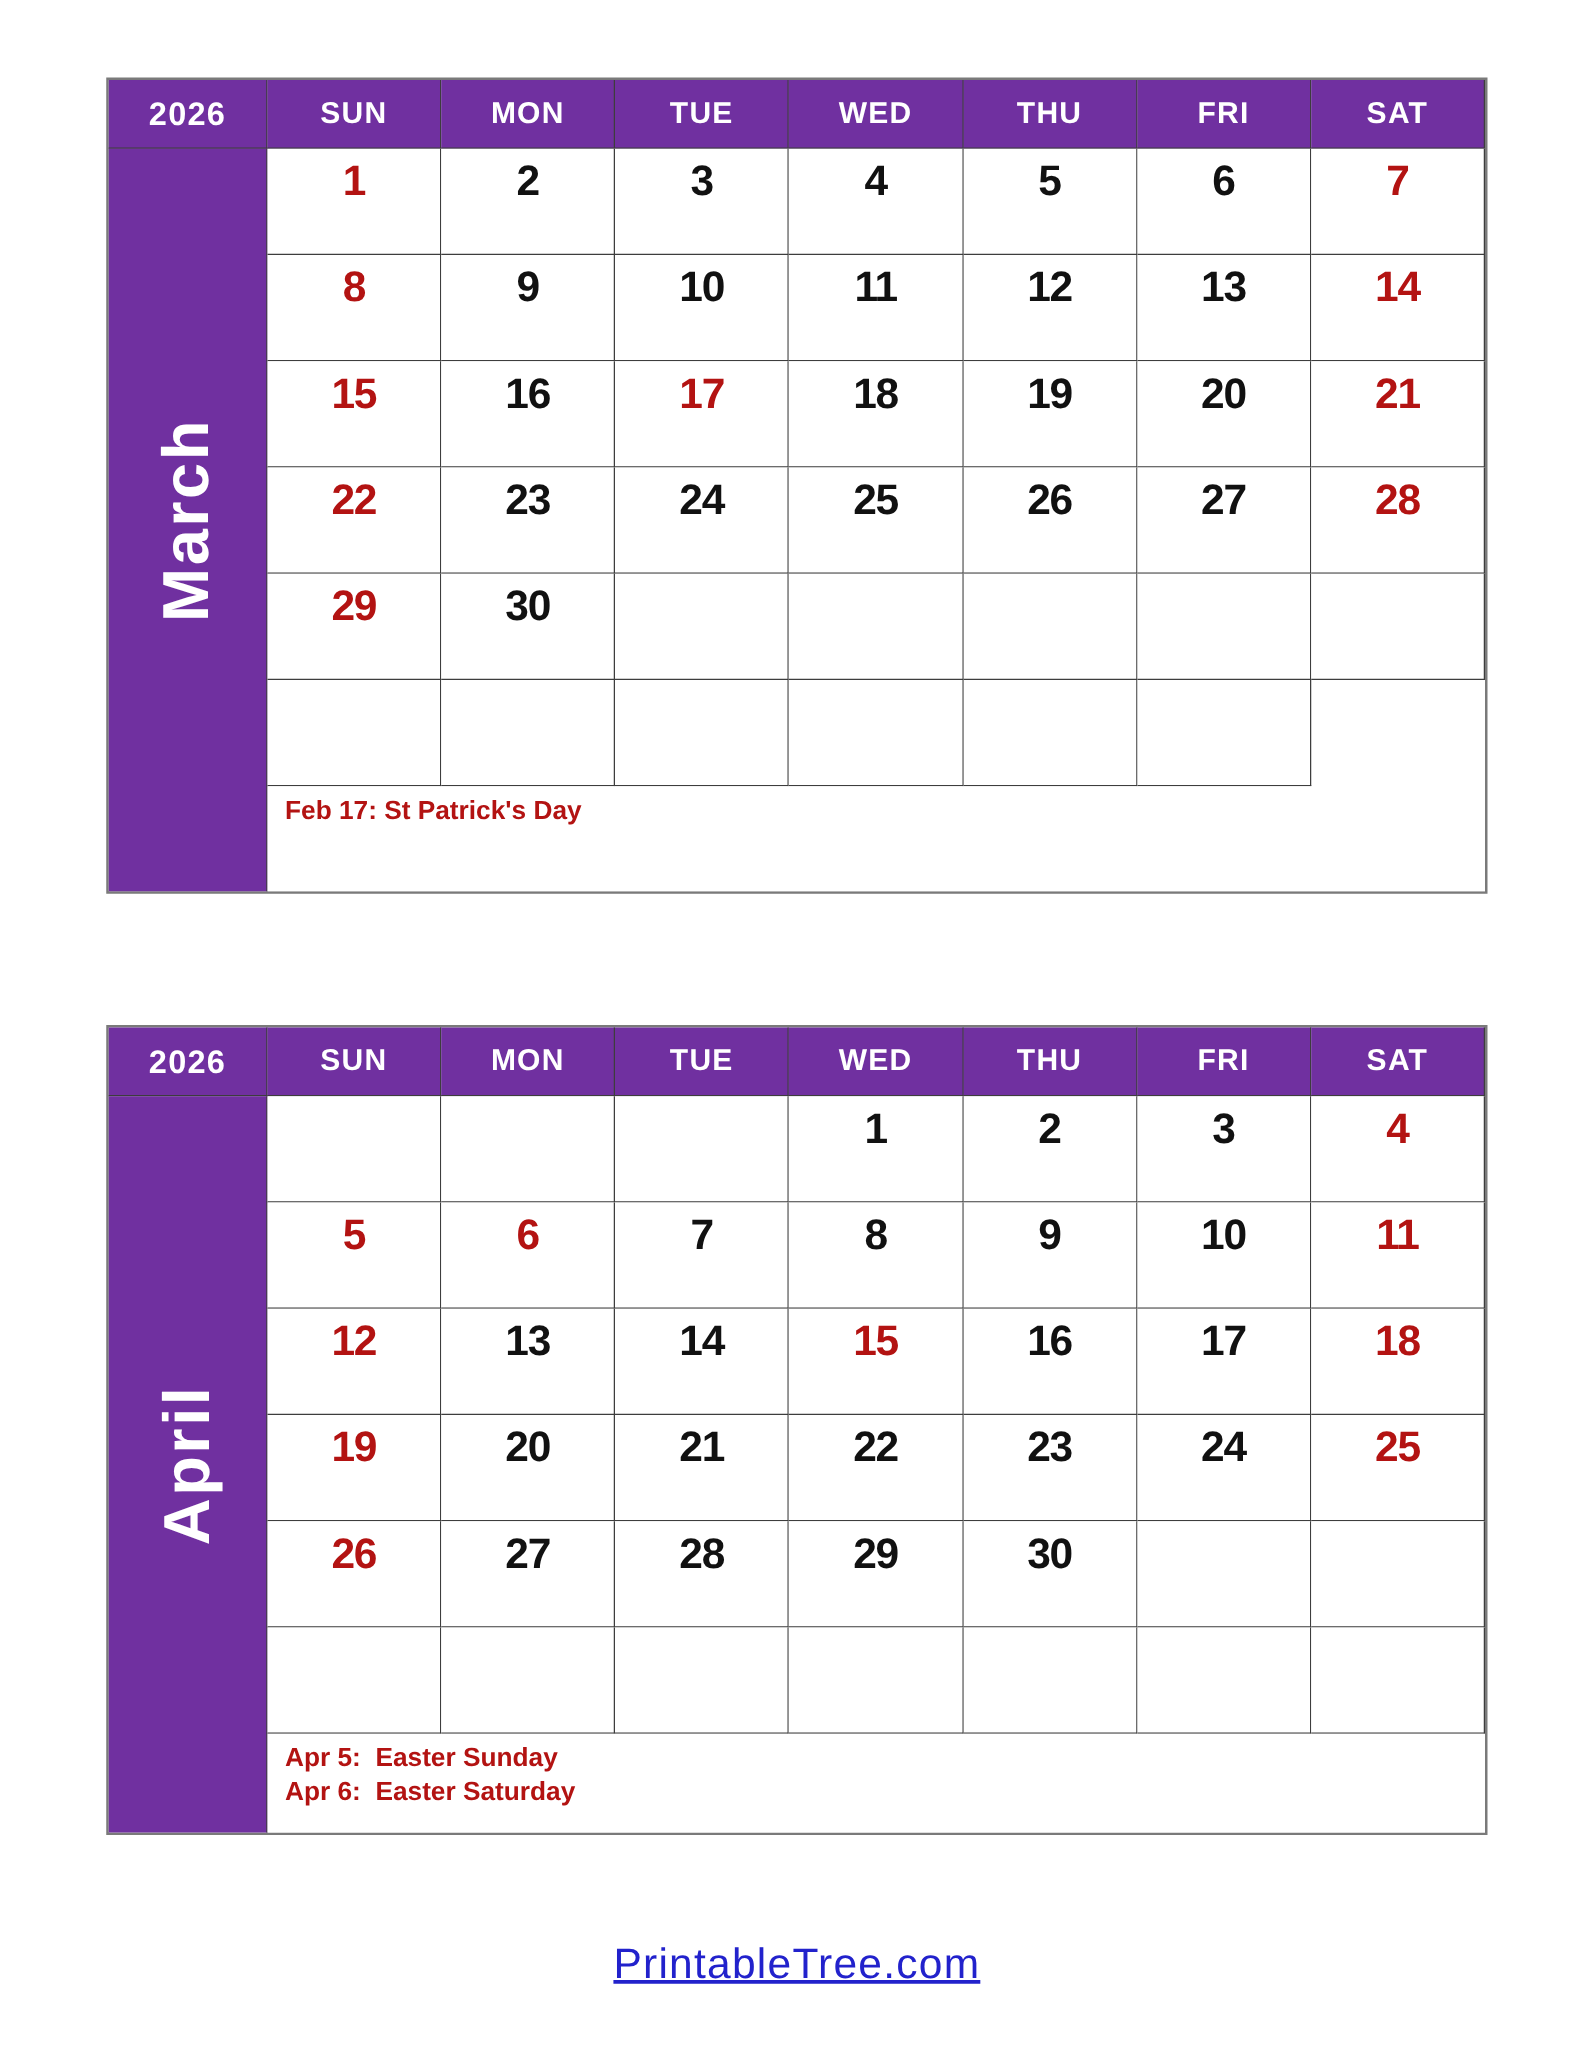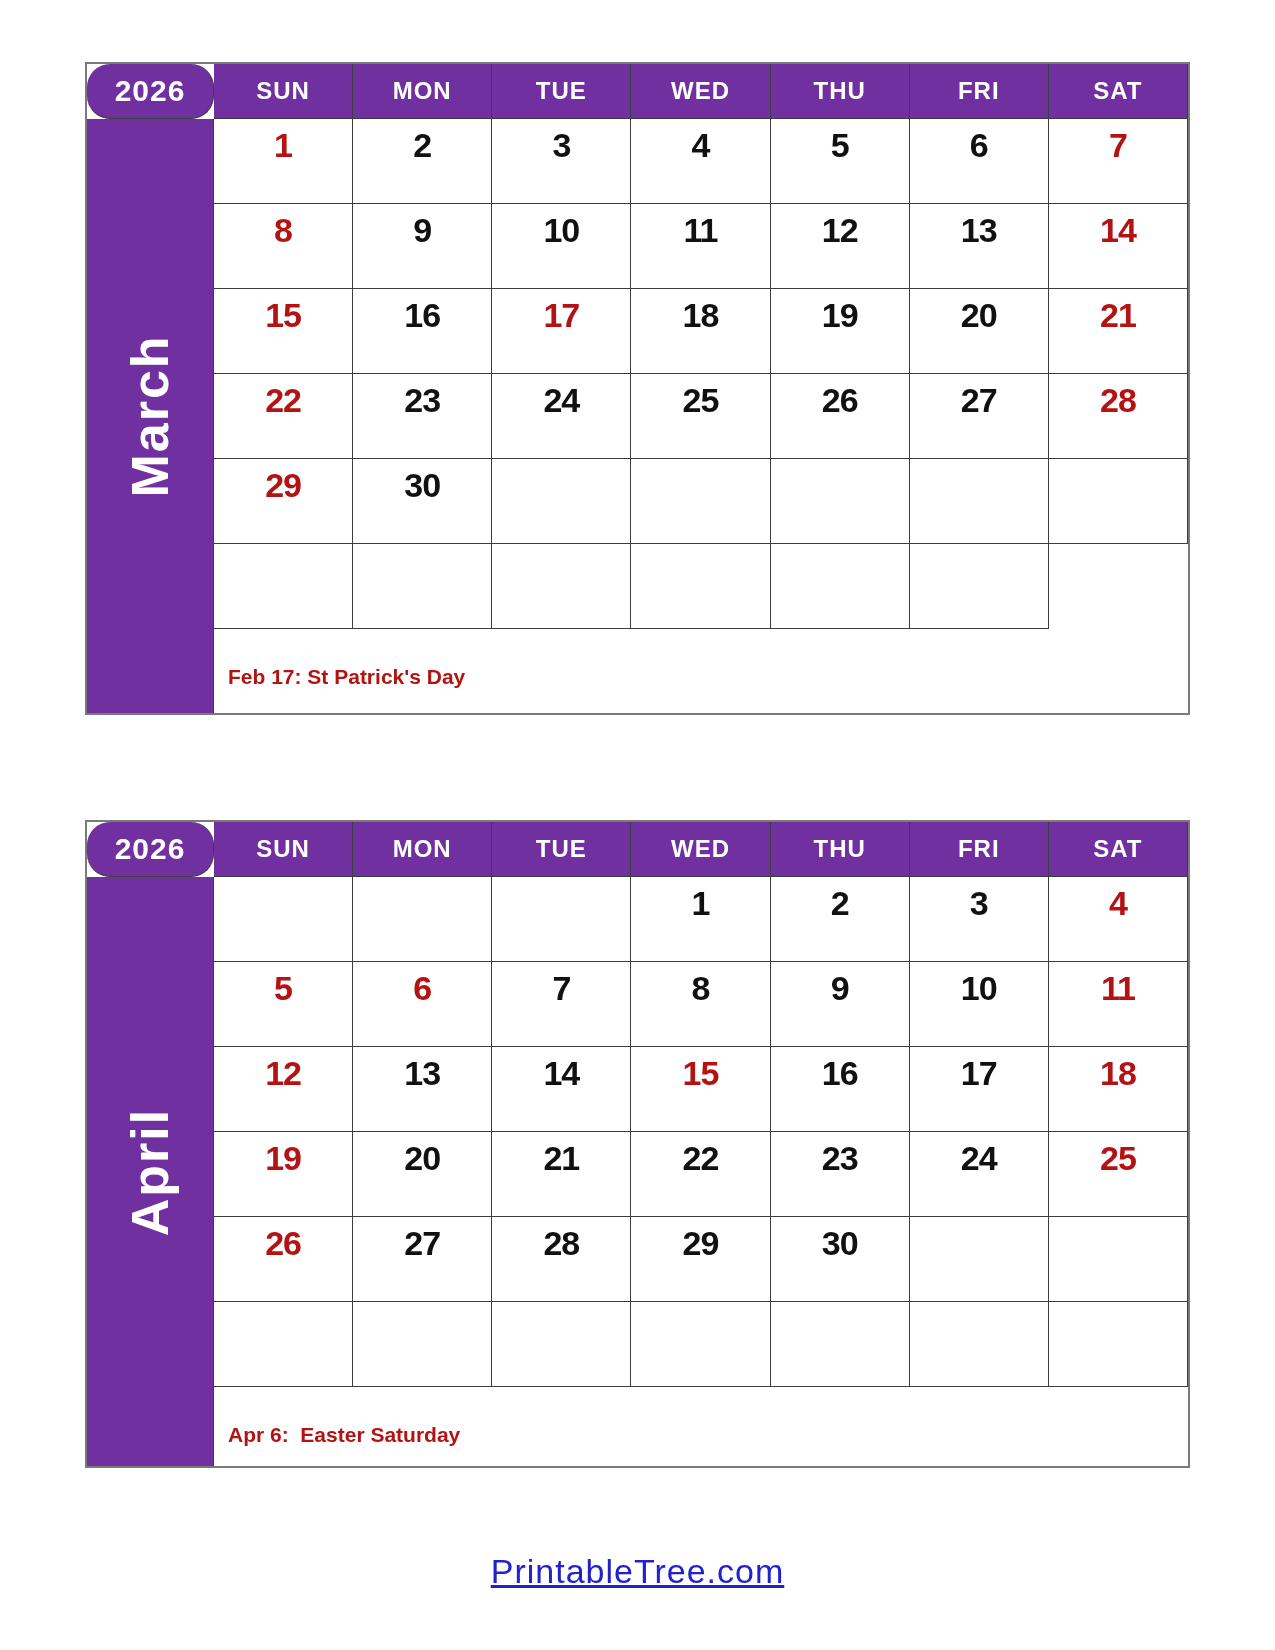--- a/index.html
+++ b/index.html
@@ -27,24 +27,23 @@
     background:#ffffff;
   }
   #march-table{top:62px;height:653px;grid-template-rows:55px repeat(6,85px) 1fr;}
   #april-table{top:820px;height:648px;grid-template-rows:55px repeat(6,85px) 1fr;}
 
   .year-cell{
     grid-column:1;grid-row:1;
     background:var(--purple);
     color:#ffffff;
     display:flex;align-items:center;justify-content:center;
-    font-size:30px;font-weight:bold;letter-spacing:1px;
+    font-size:26px;font-weight:bold;letter-spacing:1px;
     border-right:1px solid var(--grid-line);
     border-bottom:1px solid var(--grid-line);
-    border-radius:23px;
   }
   .day-head{
     background:var(--purple);
     color:#ffffff;
     display:flex;align-items:center;justify-content:center;
     font-size:24px;font-weight:bold;letter-spacing:1px;
     border-right:1px solid var(--grid-line);
     border-bottom:1px solid var(--grid-line);
   }
   .month-sidebar{
@@ -78,21 +77,20 @@
     grid-column:2/9;grid-row:8;
     background:#ffffff;
     padding:6px 0 0 14px;
   }
   .holiday-line{
     color:var(--red);
     font-weight:bold;
     font-size:21px;
     line-height:27px;
     white-space:pre-wrap;
-    margin-top:28px;
   }
   .footer{
     position:absolute;
     left:0;top:1552px;width:100%;
     text-align:center;
   }
   .footer a{
     color:var(--link);
     font-size:34px;
     text-decoration:underline;
@@ -208,19 +206,20 @@
     <div class="date-cell"></div>
     <div class="date-cell"></div>
     <div class="date-cell"></div>
     <div class="date-cell"></div>
     <div class="date-cell"></div>
     <div class="date-cell"></div>
     <div class="date-cell"></div>
     <div class="date-cell"></div>
     <div class="date-cell"></div>
     <div class="holiday-cell">
+      <div class="holiday-line">Apr 5:  Easter Sunday</div>
       <div class="holiday-line">Apr 6:  Easter Saturday</div>
     </div>
 </div>
 
 <div class="footer">
   <a href="#">PrintableTree.com</a>
 </div>
 
 </body></html>

